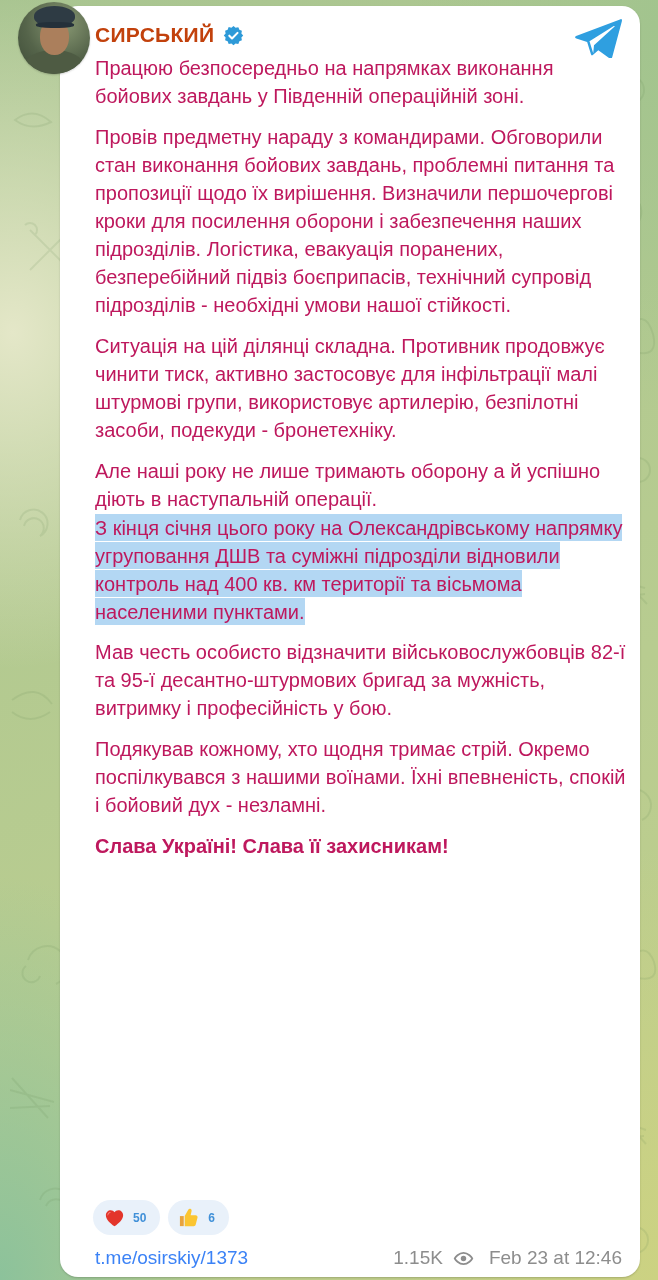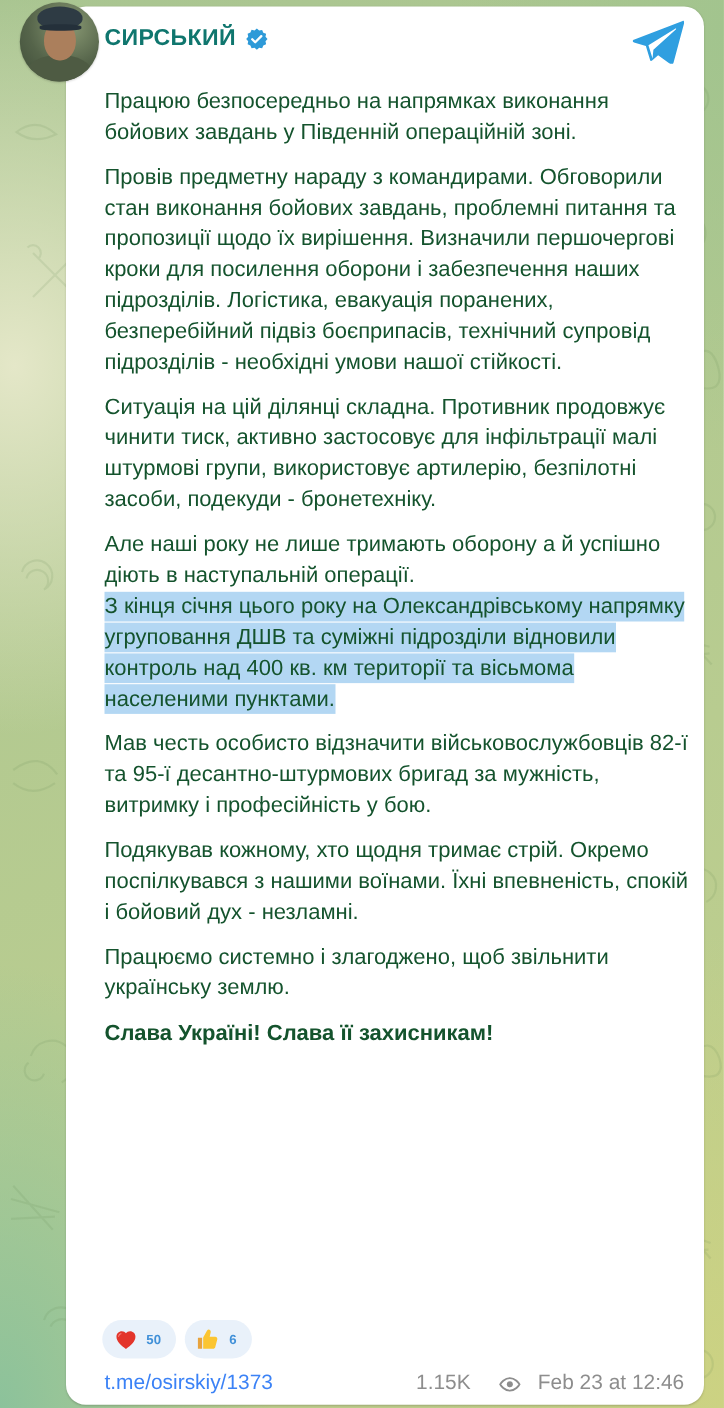--- a/index.html
+++ b/index.html
@@ -48,29 +48,29 @@
   }
   .av-body { position: absolute; left: 6px; bottom: -8px; width: 60px; height: 32px; border-radius: 50% 50% 0 0; background: #4e5b43; }
   .av-face { position: absolute; left: 22px; top: 17px; width: 29px; height: 36px; border-radius: 48%; background: #ab7f5c; }
   .av-cap  { position: absolute; left: 16px; top: 4px; width: 41px; height: 20px; border-radius: 50% 50% 42% 42%; background: #2e3b44; }
   .av-brim { position: absolute; left: 18px; top: 20px; width: 38px; height: 6px; border-radius: 40%; background: #24303a; }
 
   .header-row { display: flex; align-items: center; gap: 9px; height: 30px; margin-top: 2px; }
   .ch-name {
     font-size: 21px;
     font-weight: bold;
-    color: #0f766e;
+    color: #c2410c;
     letter-spacing: 0.3px;
     cursor: pointer;
   }
   .verified { width: 21px; height: 21px; flex: 0 0 auto; }
 
   .tg-logo { position: absolute; top: 12px; right: 18px; width: 47px; height: 40px; cursor: pointer; }
 
-  .msg-text { margin-top: 28px; width: 532px; color: #14532d; font-size: 20px; line-height: 28px; }
+  .msg-text { margin-top: 4px; width: 532px; color: #be185d; font-size: 20px; line-height: 28px; }
   .msg-text p { margin: 0 0 13px 0; }
   .msg-text p:last-child { margin-bottom: 0; font-weight: bold; }
   .hl { background: #b3d7f3; padding: 2.5px 0; }
 
   .reactions { position: absolute; left: 33px; bottom: 42px; display: flex; gap: 8px; }
   .pill {
     display: flex;
     align-items: center;
     gap: 7px;
     background: #e9f1fa;
@@ -89,21 +89,21 @@
     left: 35px;
     right: 18px;
     bottom: 8px;
     display: flex;
     align-items: center;
     justify-content: space-between;
     font-size: 19px;
   }
   .post-link { color: #3b82f6; text-decoration: none; cursor: pointer; }
   .meta { display: flex; align-items: center; gap: 9px; color: #8d8d8d; }
-  .meta .views { margin-right: 16px; }
+  .meta .views { margin-right: 1px; }
   .eye { width: 21px; height: 21px; }
   .date { margin-left: 6px; text-align: center; }
 </style>
 </head>
 <body>
 
 <div class="bg">
   <svg class="doodles" viewBox="0 0 658 1280">
     <g fill="none" stroke="#5f8450" stroke-width="2" opacity="0.13">
       <circle cx="125" cy="75" r="16"></circle>
@@ -144,21 +144,20 @@
   </div>
 
   <div class="msg-text">
     <p>Працюю безпосередньо на напрямках виконання бойових завдань у Південній операційній зоні.</p>
     <p>Провів предметну нараду з командирами. Обговорили стан виконання бойових завдань, проблемні питання та пропозиції щодо їх вирішення. Визначили першочергові кроки для посилення оборони і забезпечення наших підрозділів. Логістика, евакуація поранених, безперебійний підвіз боєприпасів, технічний супровід підрозділів - необхідні умови нашої стійкості.</p>
     <p>Ситуація на цій ділянці складна. Противник продовжує чинити тиск, активно застосовує для інфільтрації малі штурмові групи, використовує артилерію, безпілотні засоби, подекуди - бронетехніку.</p>
     <p><span>Але наші року не лише тримають оборону а й успішно діють в наступальній операції.</span><br>
       <span class="hl">З кінця січня цього року на Олександрівському напрямку угруповання ДШВ та суміжні підрозділи відновили контроль над 400 кв. км території та вісьмома населеними пунктами.</span></p>
     <p>Мав честь особисто відзначити військовослужбовців 82-ї та 95-ї десантно-штурмових бригад за мужність, витримку і професійність у бою.</p>
     <p>Подякував кожному, хто щодня тримає стрій. Окремо поспілкувався з нашими воїнами. Їхні впевненість, спокій і бойовий дух - незламні.</p>
-    <p>Працюємо системно і злагоджено, щоб звільнити українську землю.</p>
     <p>Слава Україні! Слава її захисникам!</p>
   </div>
 
   <div class="reactions">
     <button class="pill">
       <svg viewBox="0 0 24 24">
         <path fill="#e3352b" d="M12 21.2 C7.2 17.8 3 14 3 9.6 3 6.6 5.3 4.4 8.1 4.4 c1.6 0 3.1 0.8 3.9 2 0.8-1.2 2.3-2 3.9-2 2.8 0 5.1 2.2 5.1 5.2 0 4.4-4.2 8.2-9 11.6z"></path>
         <path fill="#f8837c" d="M7.4 7.2 c-1 .3-1.8 1.2-1.9 2.3 -.1.6-.9.6-.9-.1 .1-1.7 1.3-3 2.7-3.2 .7-.1.8.8.1 1z"></path>
       </svg>
       <span class="cnt">50</span>

